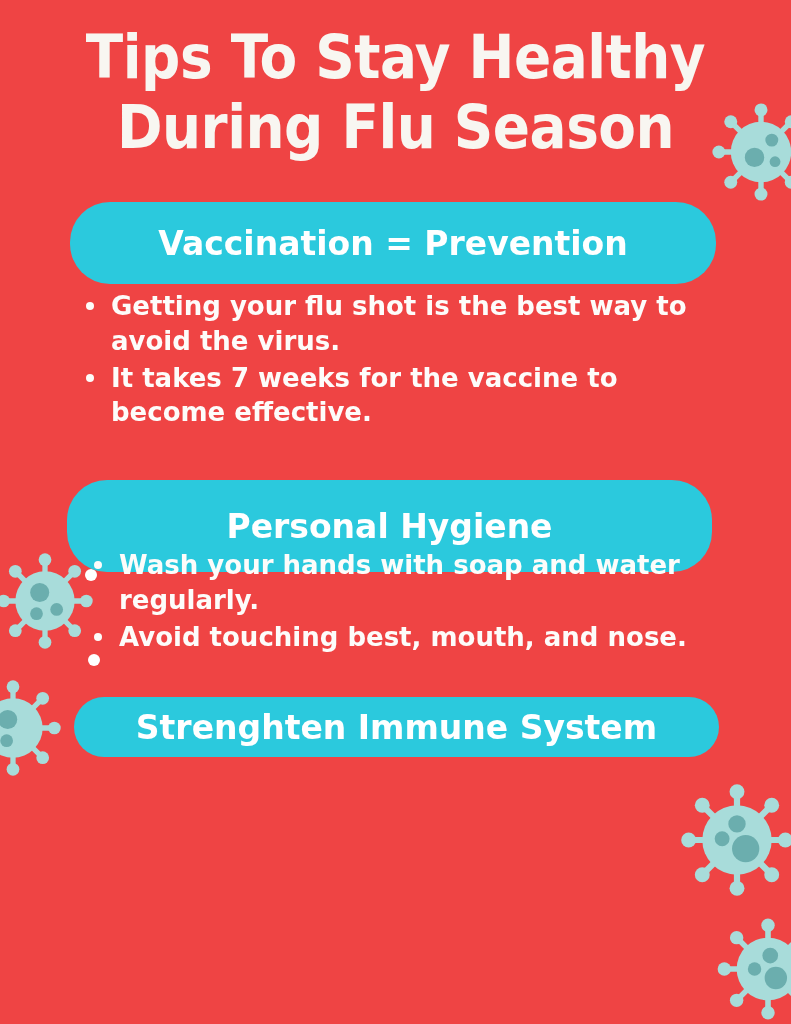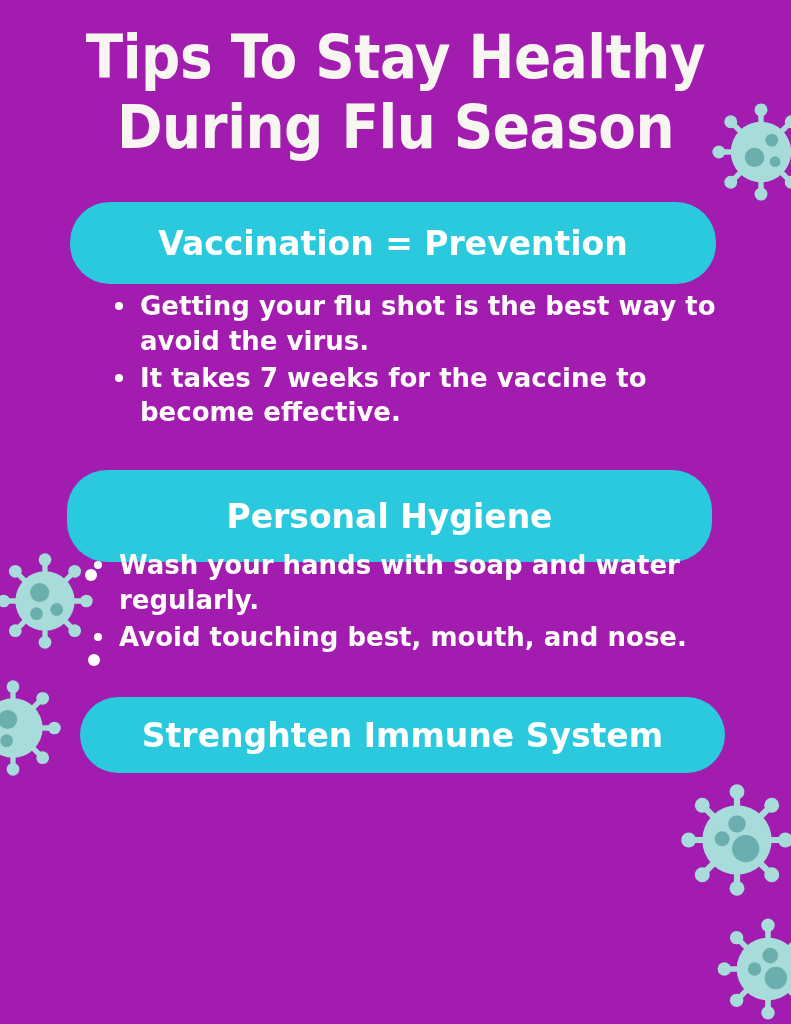--- a/index.html
+++ b/index.html
@@ -10,21 +10,21 @@
     width: 791px;
     height: 1024px;
     background: #0a7591;
     font-family: "Liberation Sans", sans-serif;
     overflow: hidden;
   }
   .poster {
     position: relative;
     width: 791px;
     height: 1024px;
-    background: #a21caf;
+    background: #ef4444;
     overflow: hidden;
   }
 
   
   .virus {
     position: absolute;
     pointer-events: none;
   }
   .virus svg { display: block; }
 
@@ -67,22 +67,22 @@
     font-weight: 700;
     font-size: 33px;
     display: flex;
     align-items: center;
     justify-content: center;
     text-align: center;
     letter-spacing: 0px;
   }
 
   .pill-1 { left: 70px;  top: 202px; width: 646px; height: 82px; }
-  .pill-2 { left: 67px;  top: 470px; width: 645px; height: 92px; }
-  .pill-3 { left: 80px;  top: 697px; width: 645px; height: 76px; }
+  .pill-2 { left: 67px;  top: 480px; width: 645px; height: 92px; }
+  .pill-3 { left: 74px;  top: 697px; width: 645px; height: 60px; }
 
   .bullets {
     position: absolute;
     color: #fdfcfa;
     font-family: "DejaVu Sans", sans-serif;
     font-weight: 700;
     font-size: 26px;
     line-height: 1.34;
     list-style: none;
     margin: 0;
@@ -97,21 +97,21 @@
     content: "";
     position: absolute;
     left: 6px;
     top: 13px;
     width: 8px;
     height: 8px;
     border-radius: 50%;
     background: #fdfcfa;
   }
 
-  .bullets-1 { left: 109px; top: 289px; width: 640px; }
+  .bullets-1 { left: 80px; top: 289px; width: 640px; }
   .bullets-2 { left: 88px; top: 548px; width: 660px; }
   .bullets-3 { left: 88px; top: 783px; width: 640px; }
 </style>
 </head>
 <body>
 
 <div class="poster">
 
   <div class="virus" style="left:707px; top:98px; width:108px; height:108px;">
     <svg width="108" height="108" viewBox="0 0 100 100" aria-hidden="true">

